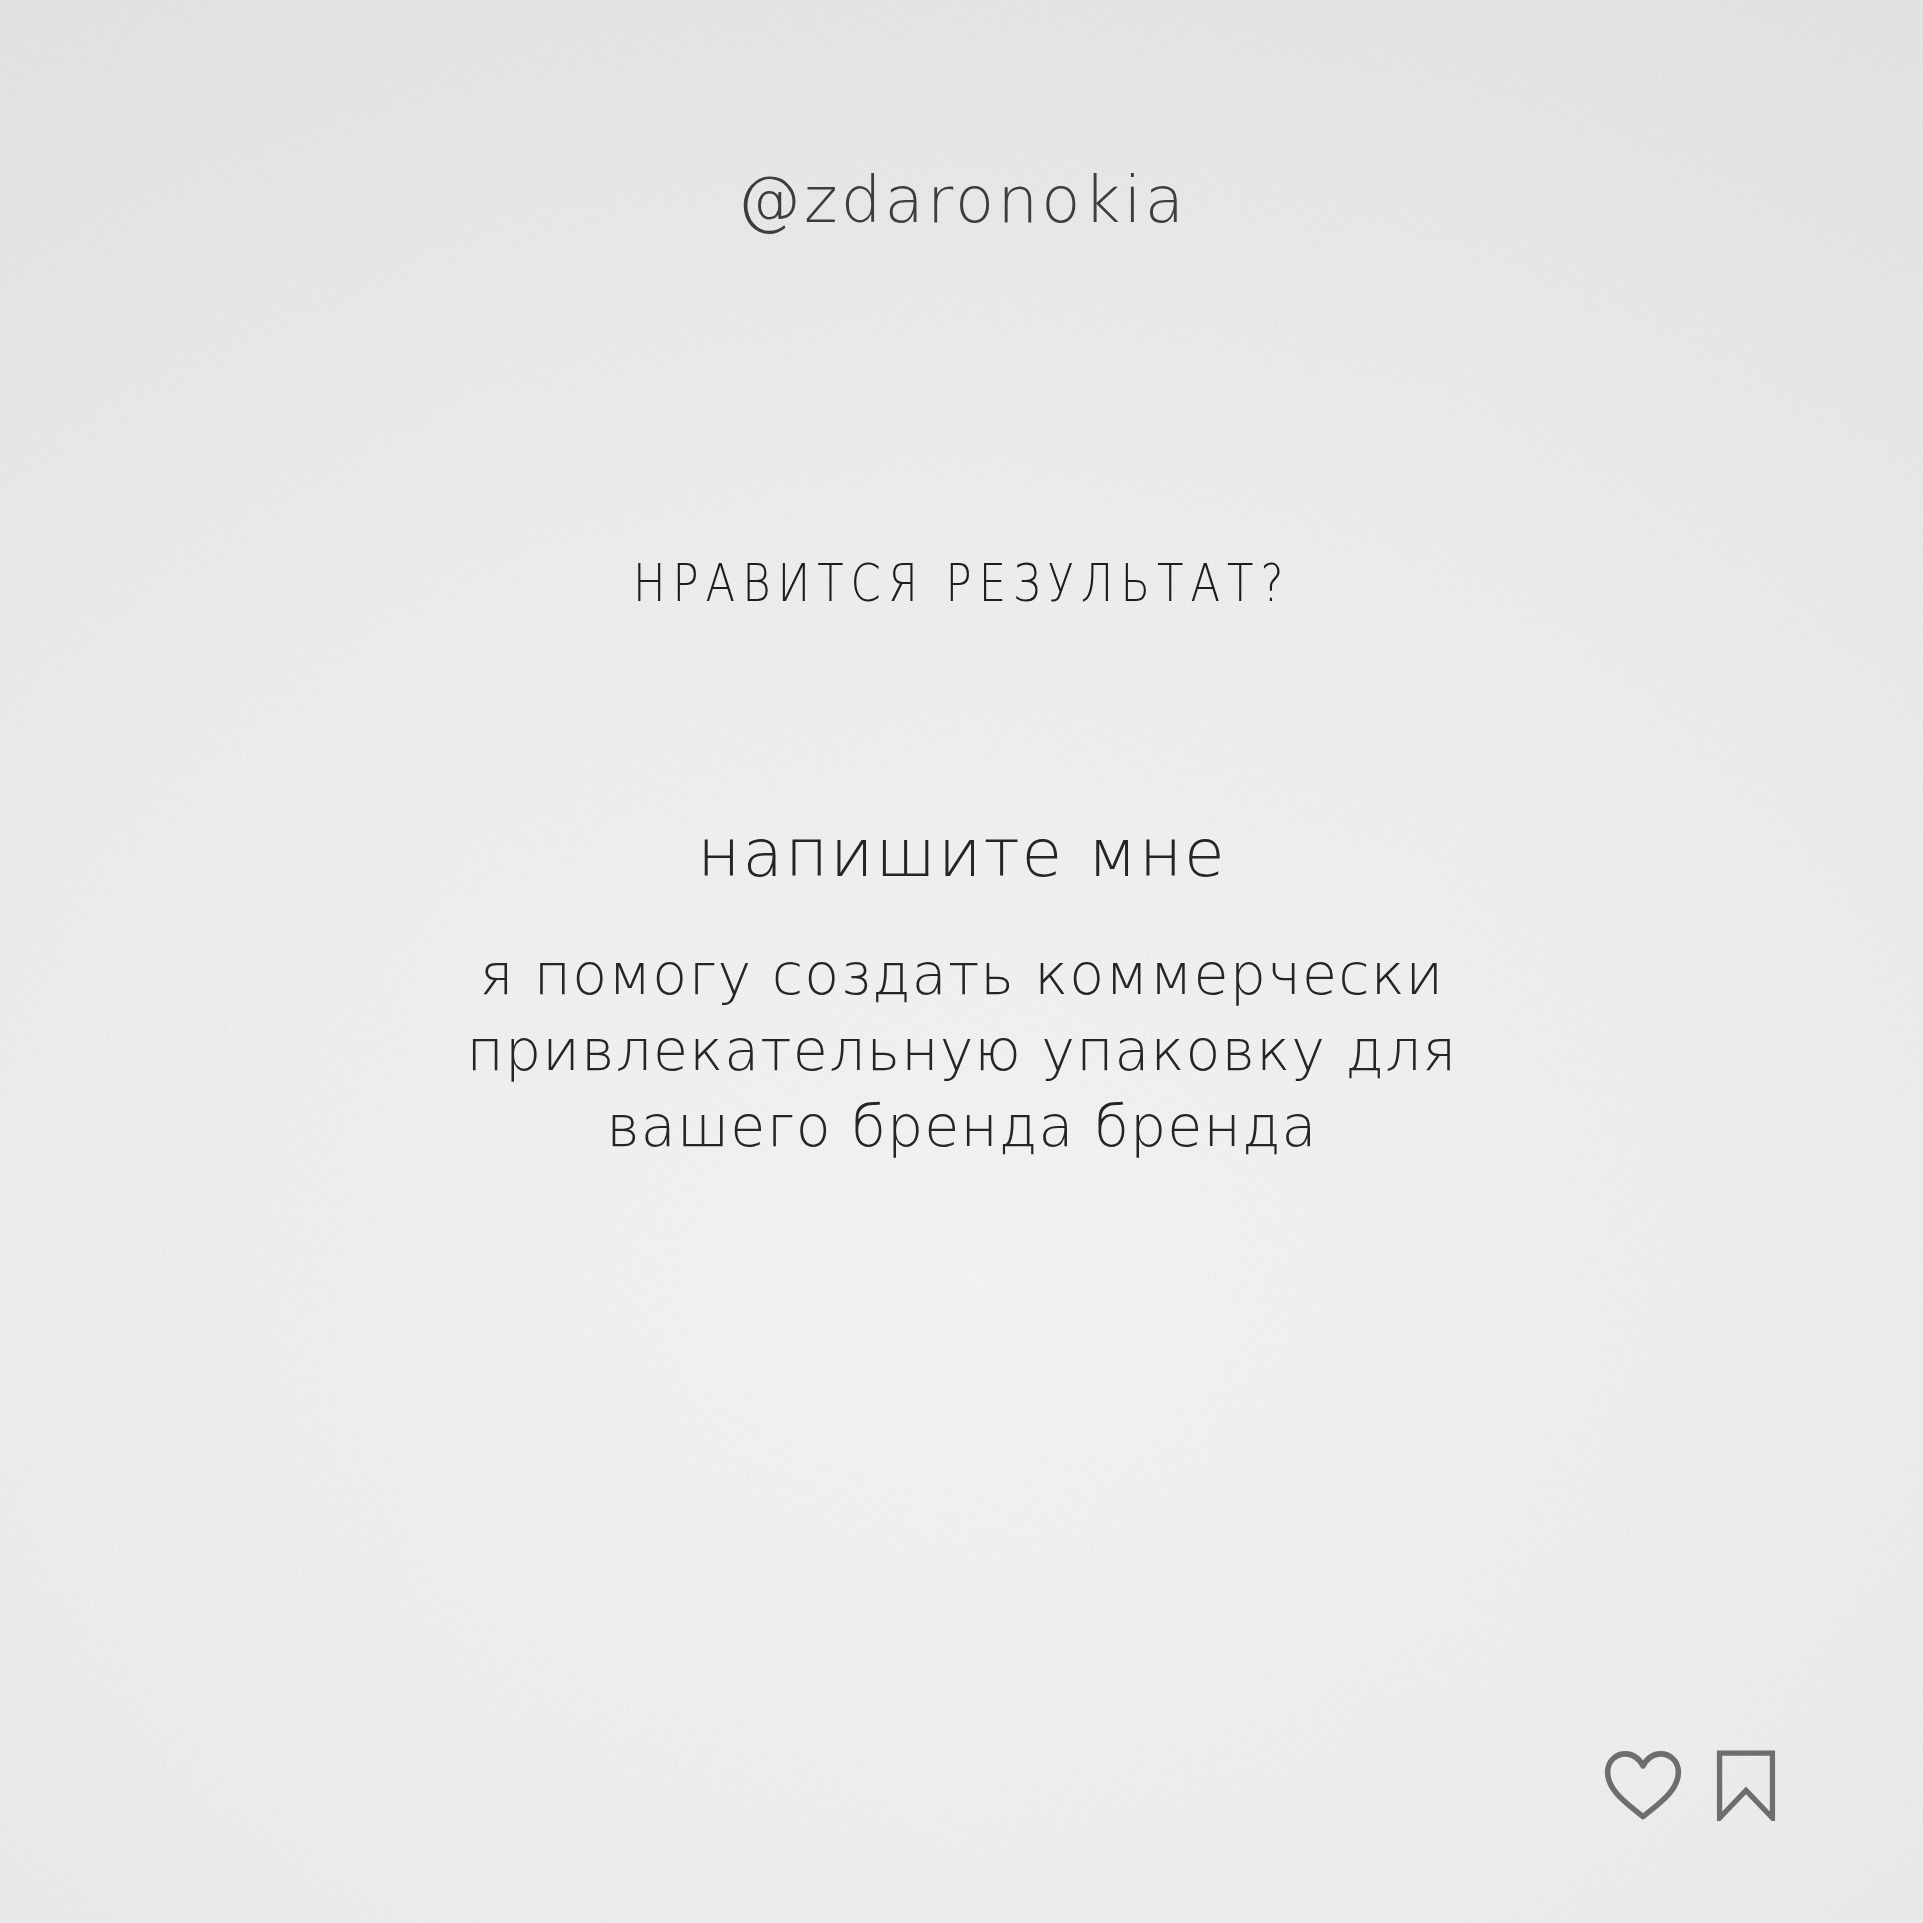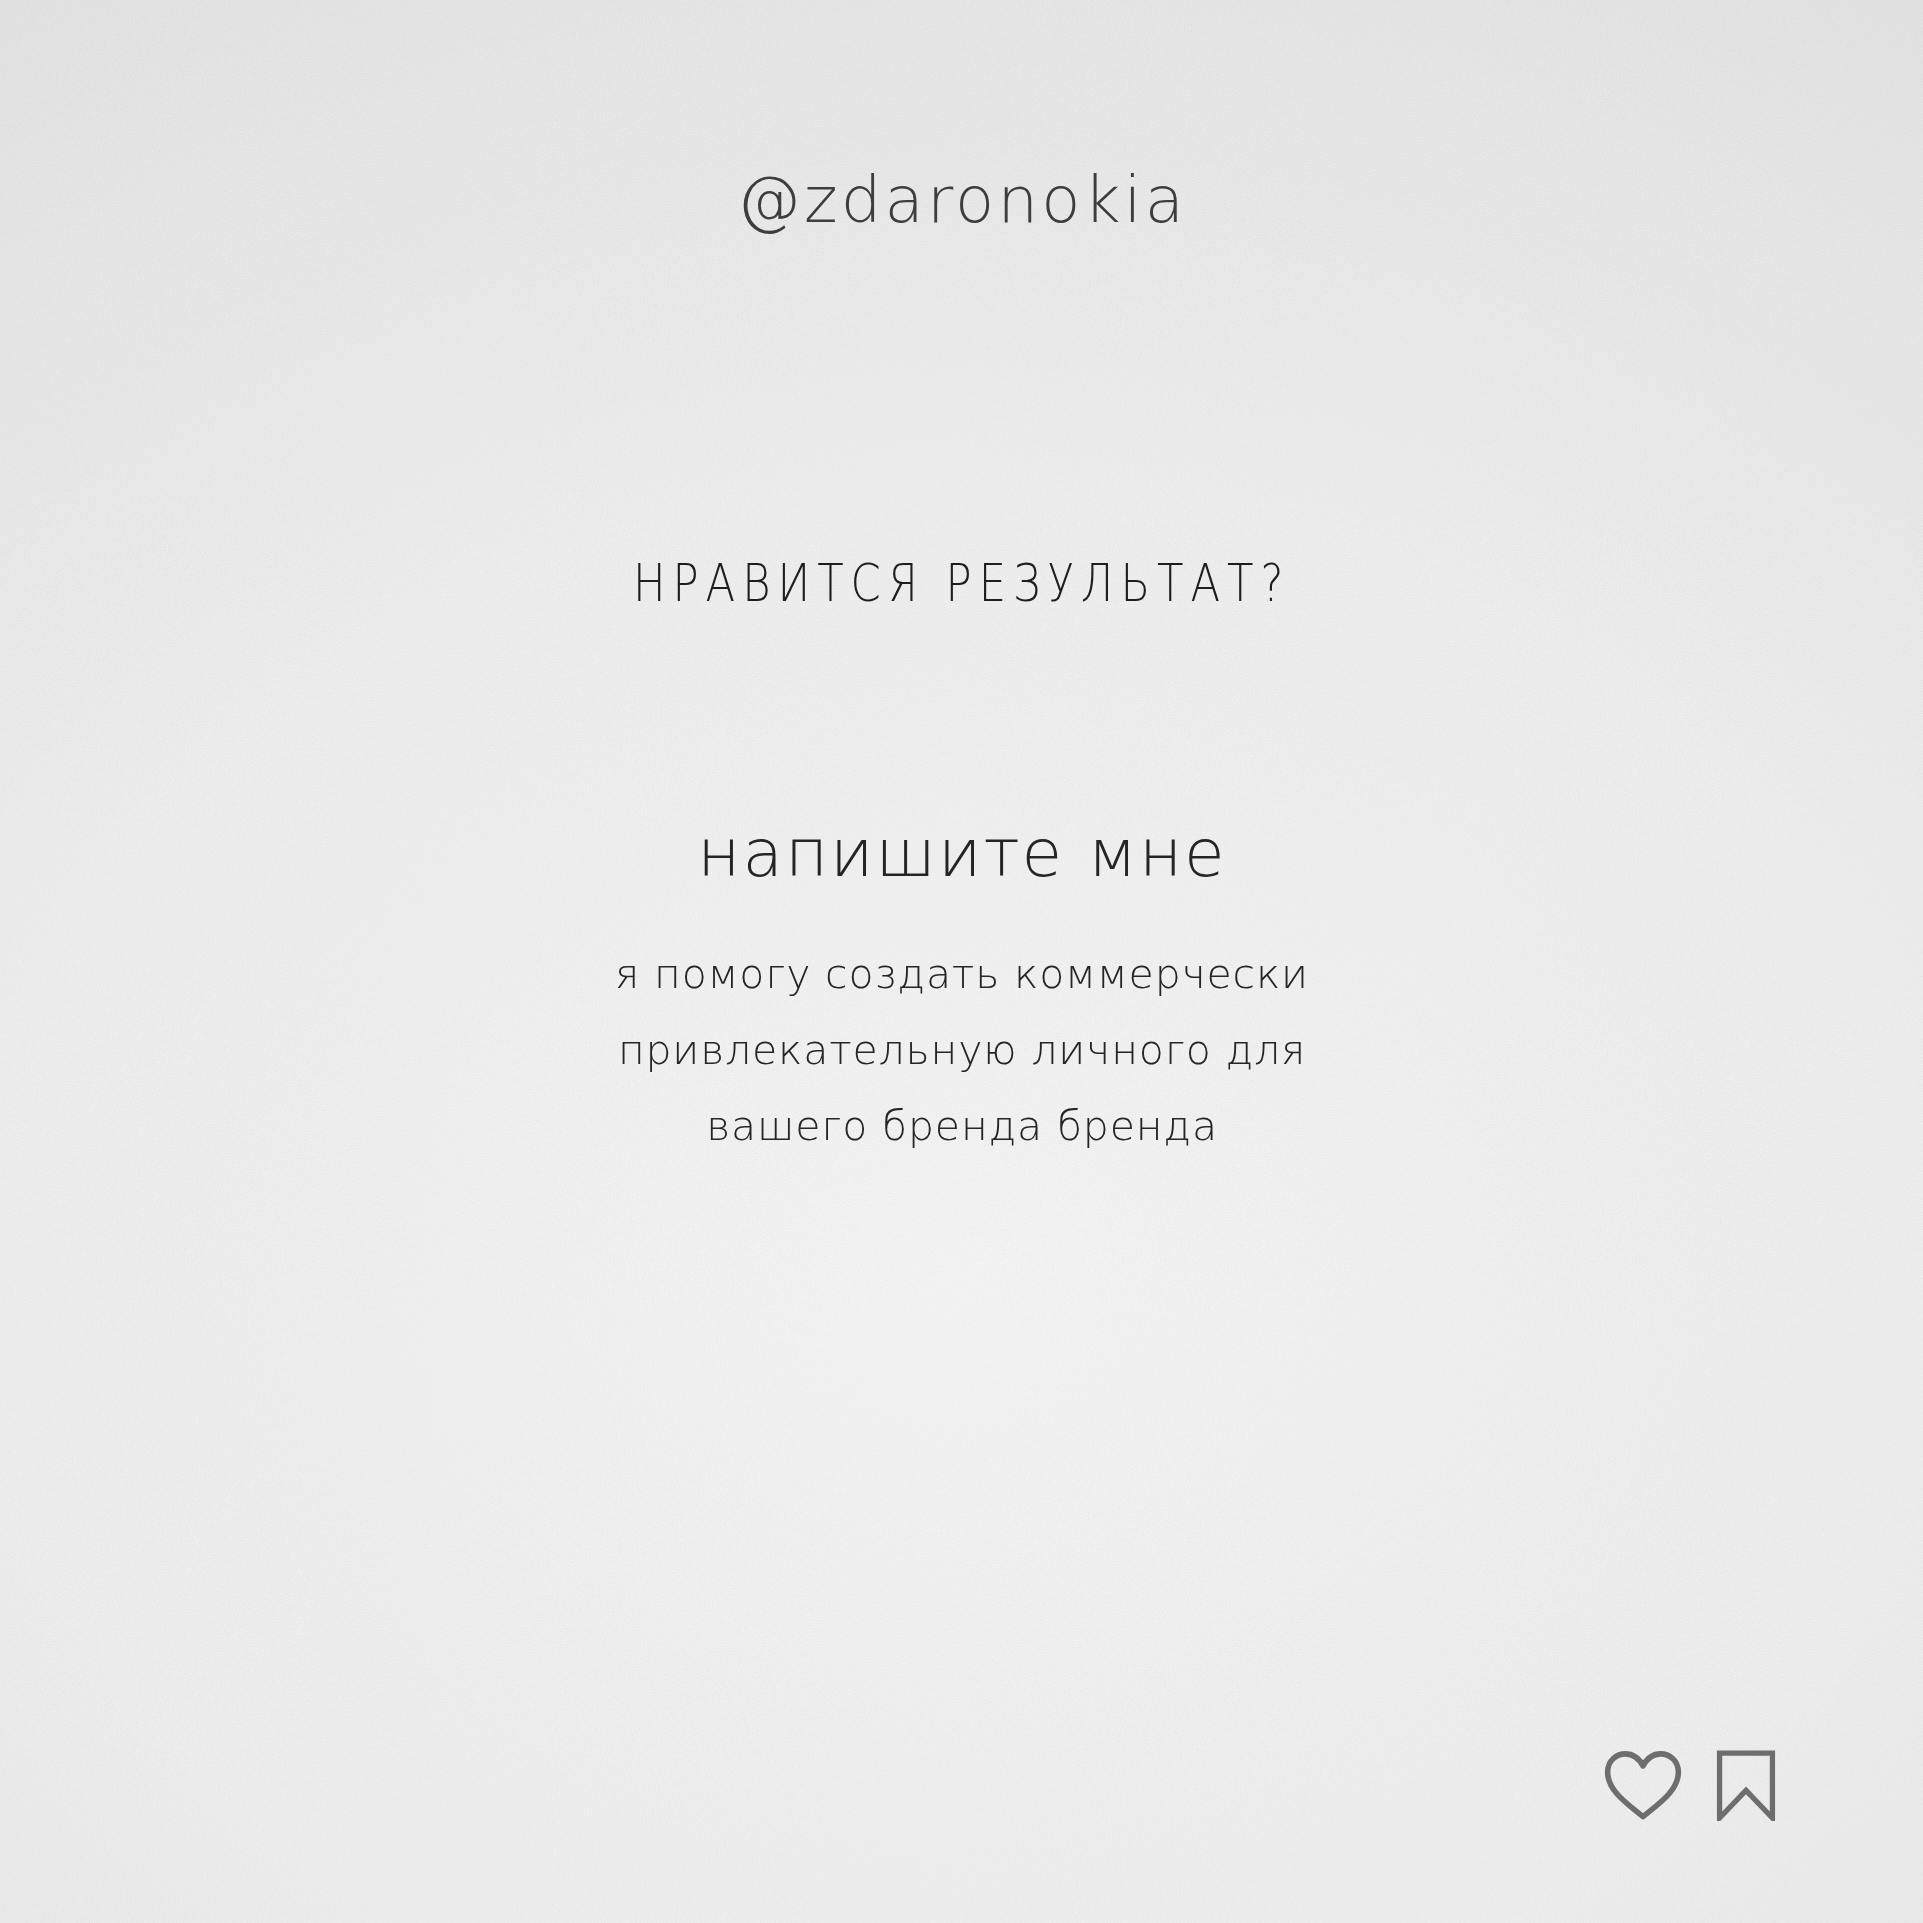--- a/index.html
+++ b/index.html
@@ -60,21 +60,21 @@
     color: #262626;
   }
   .body-text {
     position: absolute;
     left: 0;
     top: 936px;
     width: 100%;
     margin: 0;
     text-align: center;
     font-weight: 200;
-    font-size: 41px;
+    font-size: 57px;
     line-height: 76px;
     letter-spacing: 0.02em;
     color: #262626;
   }
   .body-text .line { display: block; white-space: nowrap; }
   .actions {
     position: absolute;
     left: 1603px;
     top: 1749px;
     display: flex;
@@ -103,21 +103,21 @@
   <div class="text-row handle">@zdaronokia</div>
 
   <h1 class="text-row title" style="margin:0; font-weight:200;">
     <span class="condense">НРАВИТСЯ РЕЗУЛЬТАТ?</span>
   </h1>
 
   <div class="text-row subtitle">напишите мне</div>
 
   <p class="body-text">
     <span class="line">я помогу создать коммерчески</span>
-    <span class="line">привлекательную личного для</span>
+    <span class="line">привлекательную упаковку для</span>
     <span class="line">вашего бренда бренда</span>
   </p>
 
   <div class="actions">
     <span class="icon-btn">
       <svg width="80" height="73" viewBox="0 0 106 97">
         <path class="icon-stroke" stroke-width="7.4" stroke-linejoin="round" stroke-linecap="round" d="M53 90
              C 34 74, 6 56, 6 31
              C 6 14.5, 18.5 6.5, 29.5 6.5
              C 39.5 6.5, 47.5 12, 53 22.5

